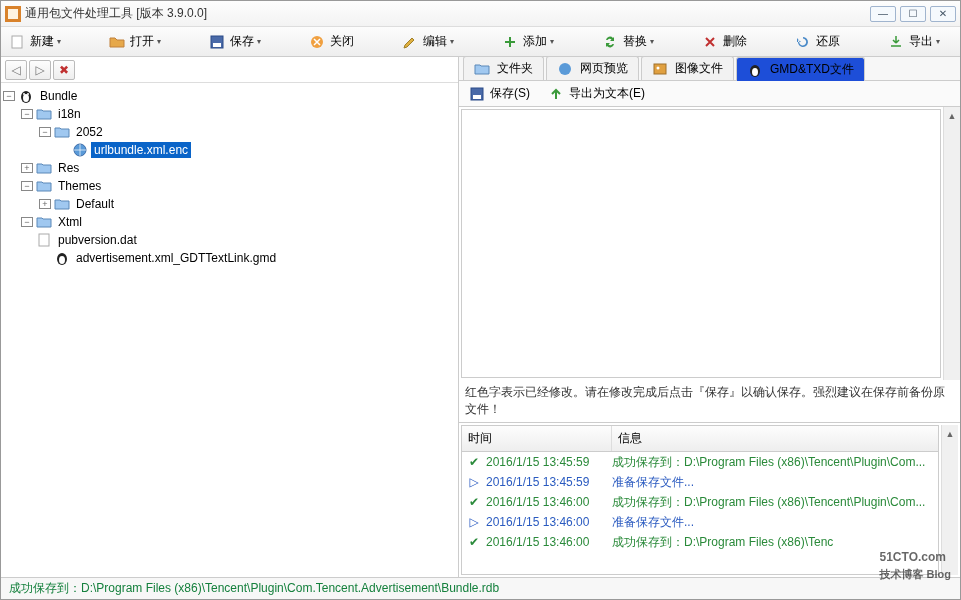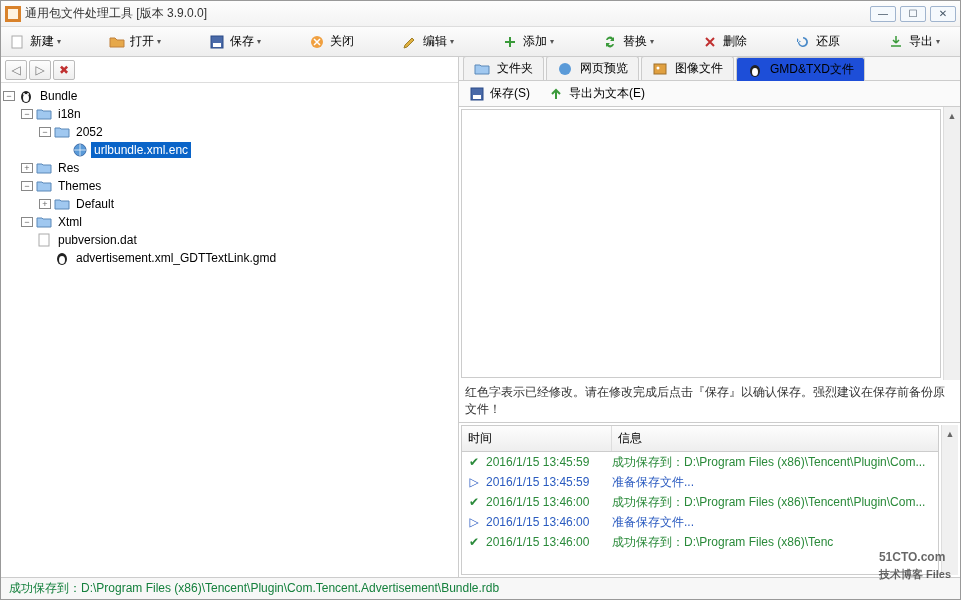--- a/index.html
+++ b/index.html
@@ -364,14 +364,14 @@
         </div>
     </div>
   </div>
 </div>
 
 <div class="statusbar">
     <span>成功保存到：D:\Program Files (x86)\Tencent\Plugin\Com.Tencent.Advertisement\Bundle.rdb</span>
   </div>
 
 <div class="watermark">
-  <span>51CTO.com</span><small>技术博客 Files</small>
+  <span>51CTO.com</span><small>技术博客 Blog</small>
 </div>
 
 </body></html>

